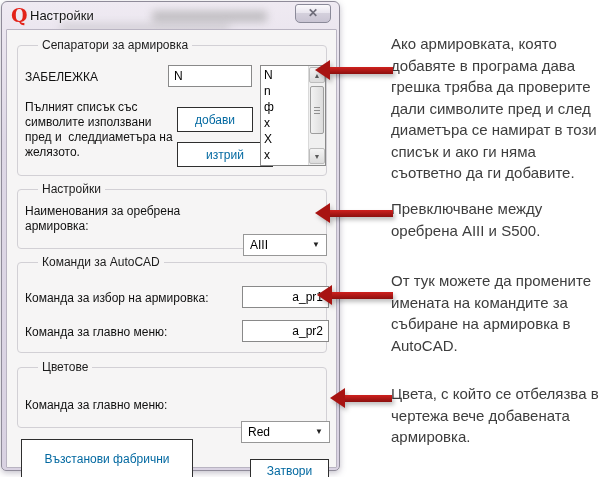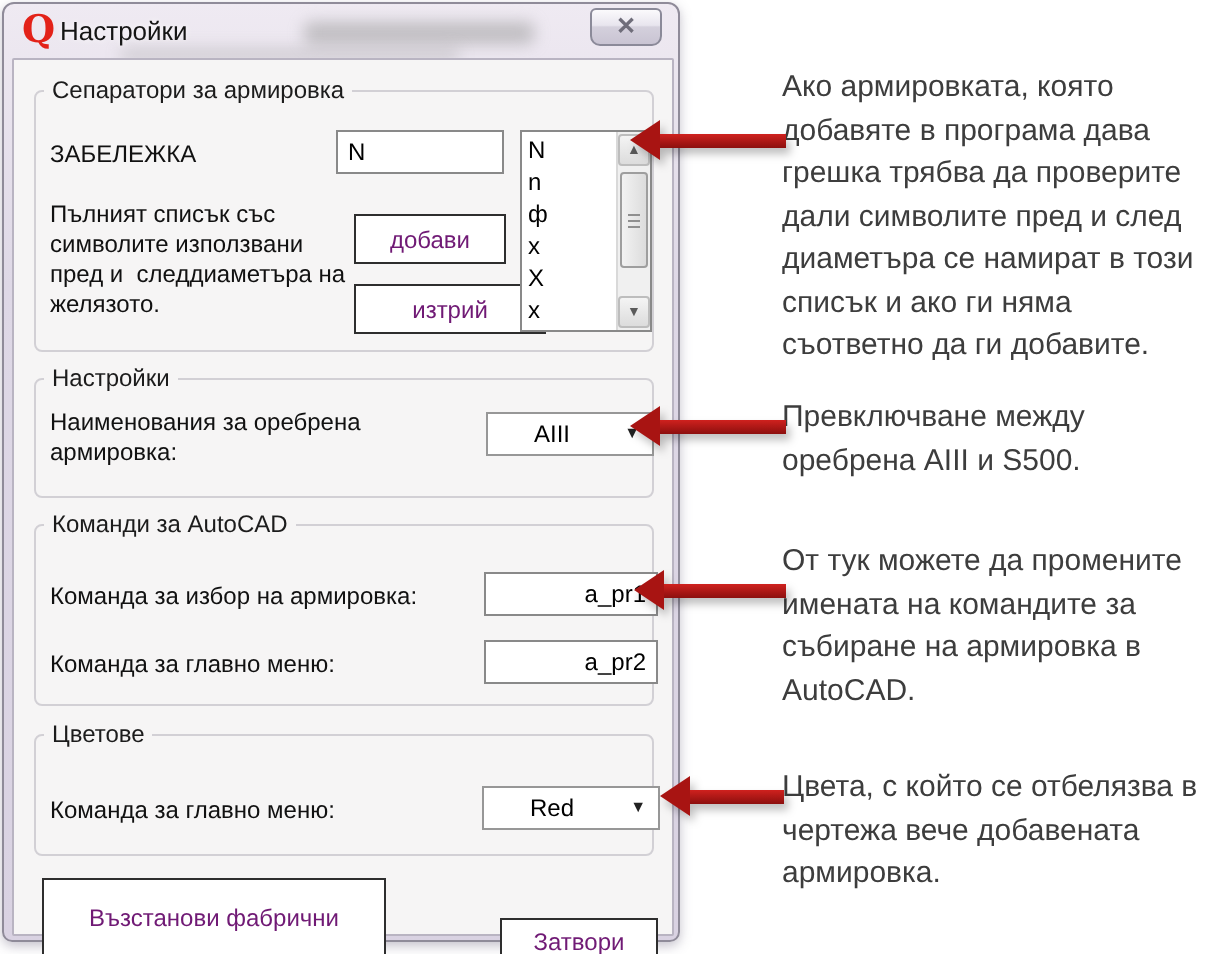--- a/index.html
+++ b/index.html
@@ -42,41 +42,41 @@
 
   
   .client {
     position:absolute; left:4px; top:27px; width:331px; height:439px;
     background:#f6f5f5; border:1px solid #b9b4c2; border-radius:1px;
   }
   .groupbox {
     position:absolute; border:1px solid #d2d0d5; border-radius:4px;
   }
   .groupbox-title {
-    position:absolute; top:-8px; left:4px; padding:0 4px; font-size:12px;
+    position:absolute; top:-8px; left:20px; padding:0 4px; font-size:12px;
     color:#1c1c1c; background:#f6f5f5; white-space:nowrap;
   }
   .lbl { position:absolute; font-size:12px; color:#111; line-height:15px; }
 
   .txt {
     position:absolute; height:22px; border:1px solid #898989; background:#fff;
     font-size:12px; font-family:"Liberation Sans", sans-serif; color:#000;
     padding:0 5px; outline:none;
   }
   .txt.right { text-align:right; }
 
   .btn {
     position:absolute; border:1px solid #2e2e2e; background:#fff;
-    font-size:12px; color:#701a75; text-align:center; cursor:default;
+    font-size:12px; color:#0369a1; text-align:center; cursor:default;
     font-family:"Liberation Sans", sans-serif;
   }
 
   .combo {
     position:absolute; height:22px; border:1px solid #979797; background:#fff;
-    font-size:12px; line-height:20px; padding-left:23px; cursor:default;
+    font-size:12px; line-height:20px; padding-left:6px; cursor:default;margin-top:28px;
   }
   .combo .caret {
     position:absolute; right:6px; top:0; font-size:8px; line-height:20px; color:#222;
   }
 
   
   .listbox {
     position:absolute; left:257px; top:62px; width:66px; height:101px;
     border:1px solid #898989; background:#fff;
   }

